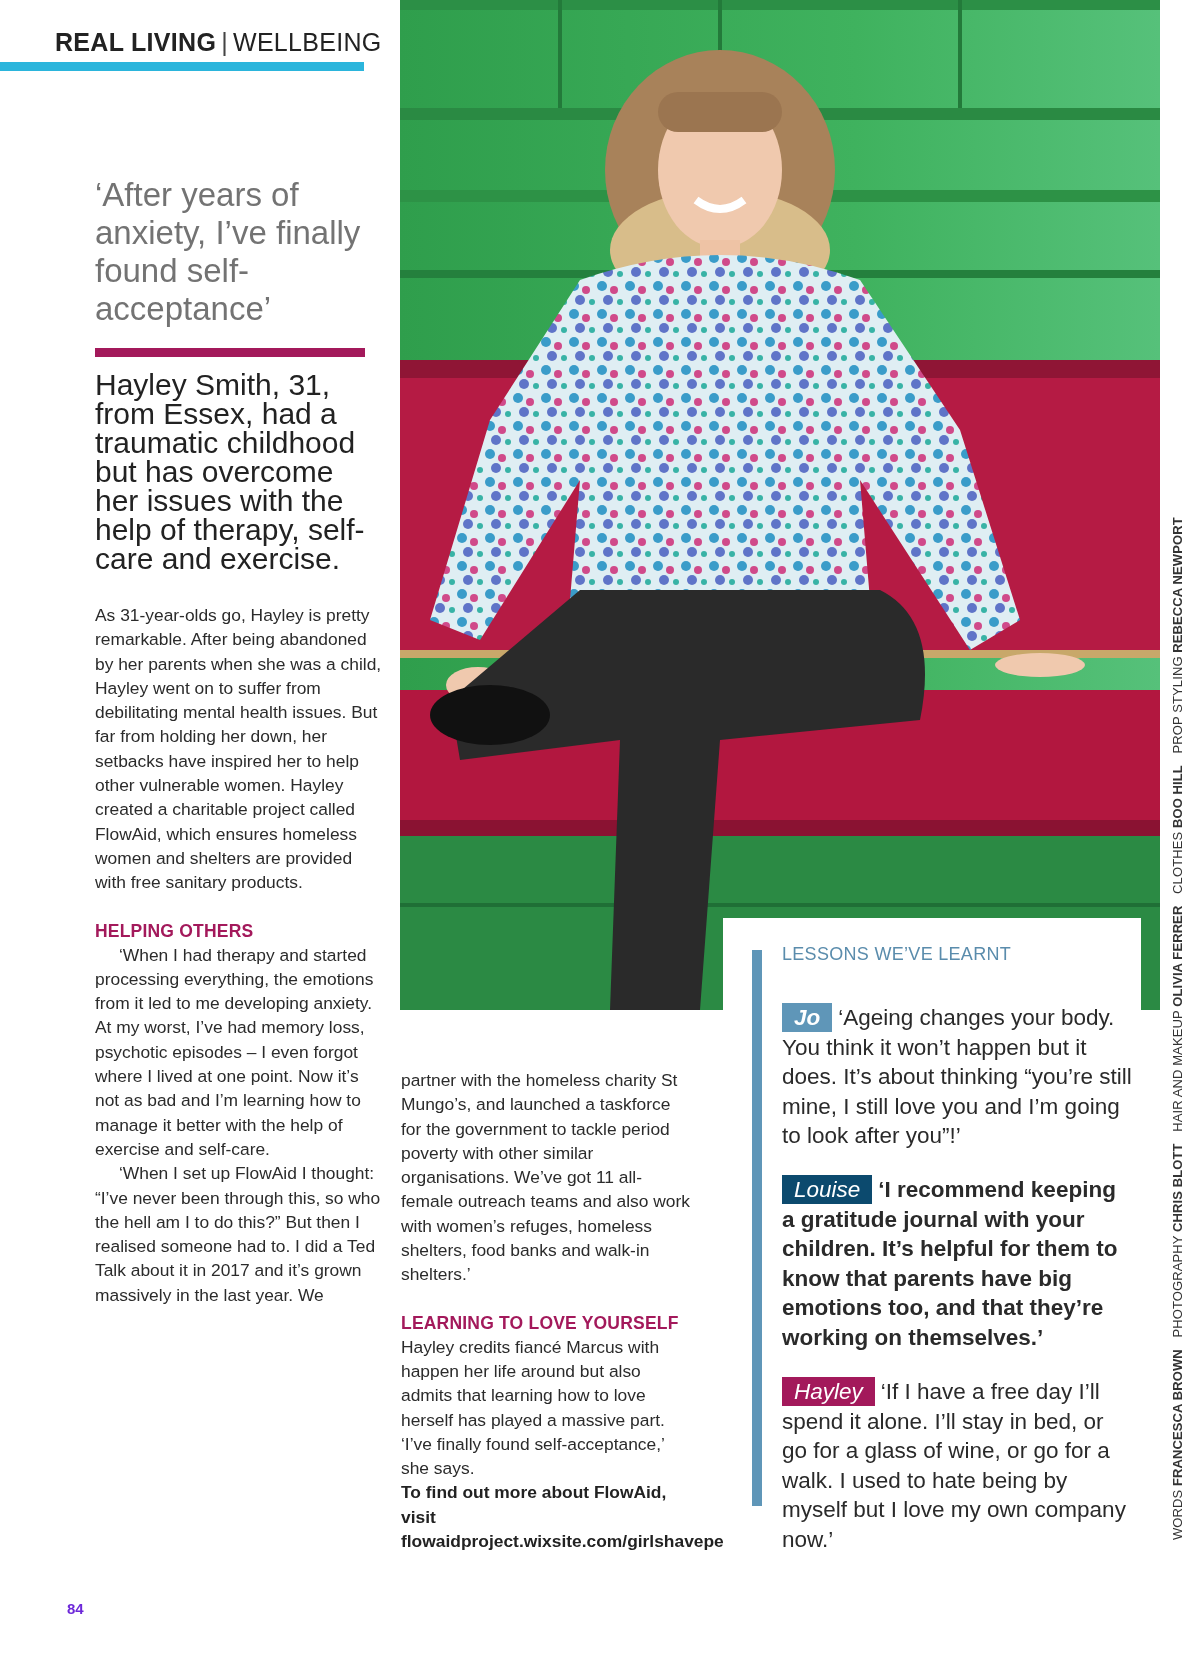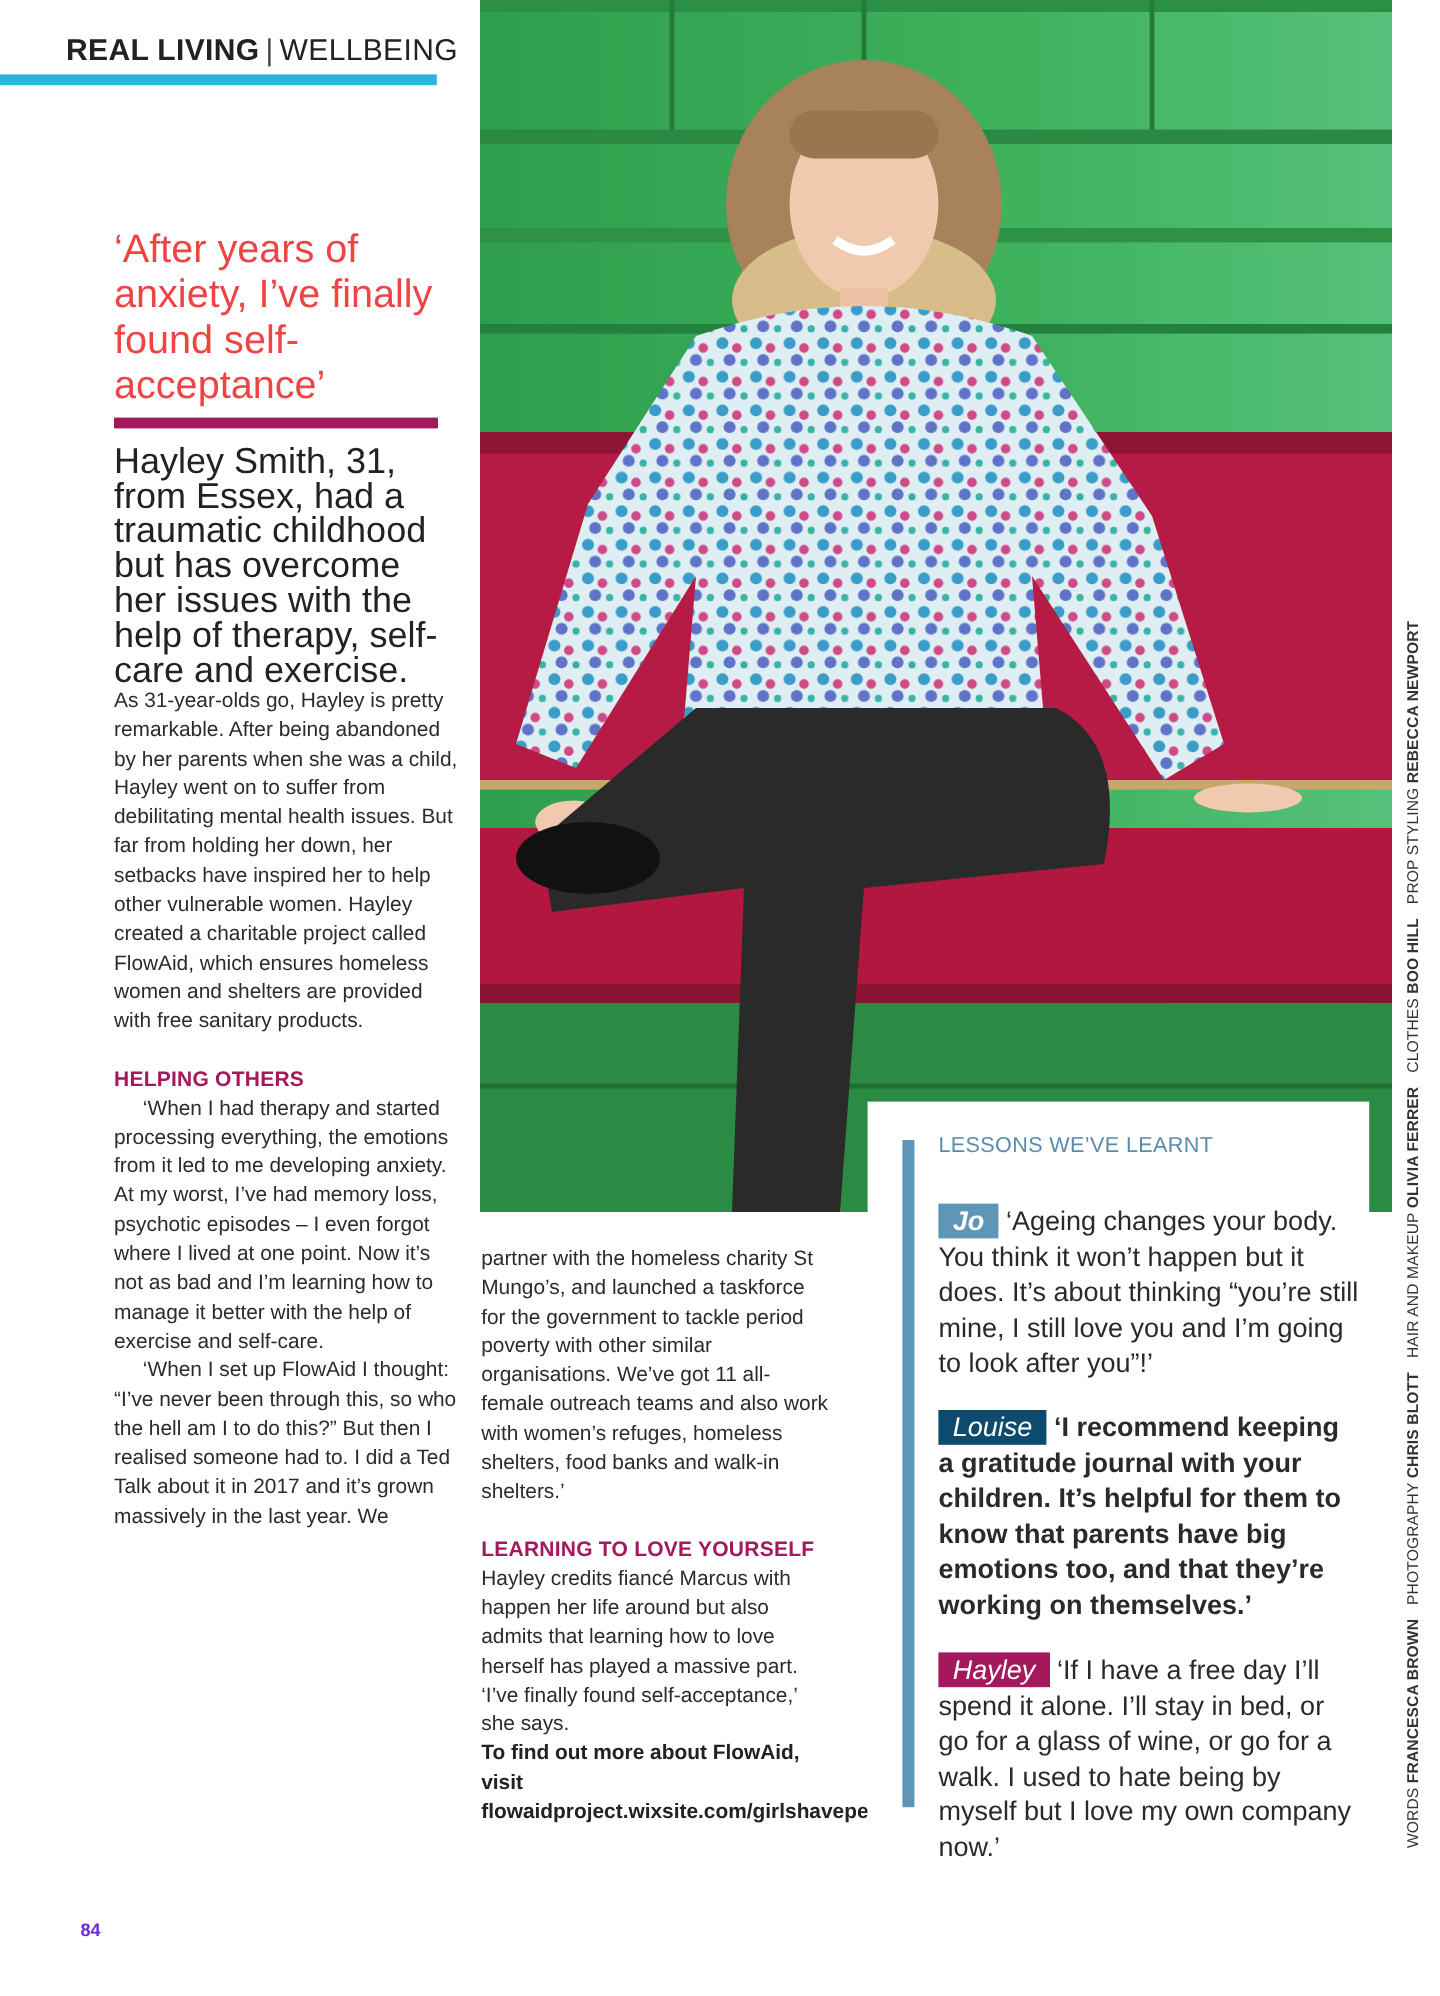--- a/index.html
+++ b/index.html
@@ -6,25 +6,25 @@
   html, body { width: 1200px; height: 1663px; background: #ffffff; overflow: hidden; }
   body { position: relative; font-family: "Liberation Sans", "DejaVu Sans", sans-serif; color: #2a2a2a; }
 
   .section-header { position: absolute; left: 0; top: 26px; width: 364px; }
   .section-header .title { position: absolute; left: 31px; top: 0; font-size: 25px; letter-spacing: 0.3px; white-space: nowrap; line-height: 32px; margin-left: 24px; }
   .section-header .title b { font-weight: 700; color: #222; }
   .section-header .title .sep { color: #444; font-weight: 400; margin: 0 5px; }
   .section-header .title .sub { font-weight: 400; color: #222; }
   .section-header .bar { position: absolute; left: 0; top: 36px; width: 364px; height: 9px; background: #2bb5dc; }
 
-  .headline { position: absolute; left: 95px; top: 176px; width: 285px; color: #ef4444; font-size: 33px; line-height: 38px; font-weight: 400; margin-top: 12px; }
+  .headline { position: absolute; left: 95px; top: 176px; width: 285px; color: #737373; font-size: 33px; line-height: 38px; font-weight: 400; }
   .headline-rule { position: absolute; left: 95px; top: 348px; width: 270px; height: 9px; background: #a3195b; }
   .standfirst { position: absolute; left: 95px; top: 370px; width: 285px; font-size: 30px; line-height: 29px; color: #222; }
 
-  .body-text { font-size: 17.4px; line-height: 24.3px; color: #2b2b2b; }
+  .body-text { font-size: 17.4px; line-height: 24.3px; color: #2b2b2b; margin-top: 32px; }
   .col1 { position: absolute; left: 95px; top: 571px; width: 290px; }
   .col2 { position: absolute; left: 401px; top: 1036px; width: 290px; }
   .col1 p, .col2 p { margin: 0; }
   .indent { text-indent: 24px; }
   .subhead { color: #a3195b; font-weight: 700; font-size: 17.5px; line-height: 24px; letter-spacing: 0.2px; }
   .gap { height: 24px; }
   .cta { font-weight: 700; color: #222; }
 
   .photo { position: absolute; left: 400px; top: 0; width: 760px; height: 1010px; overflow: hidden; background: #2f9c4a; }
 

